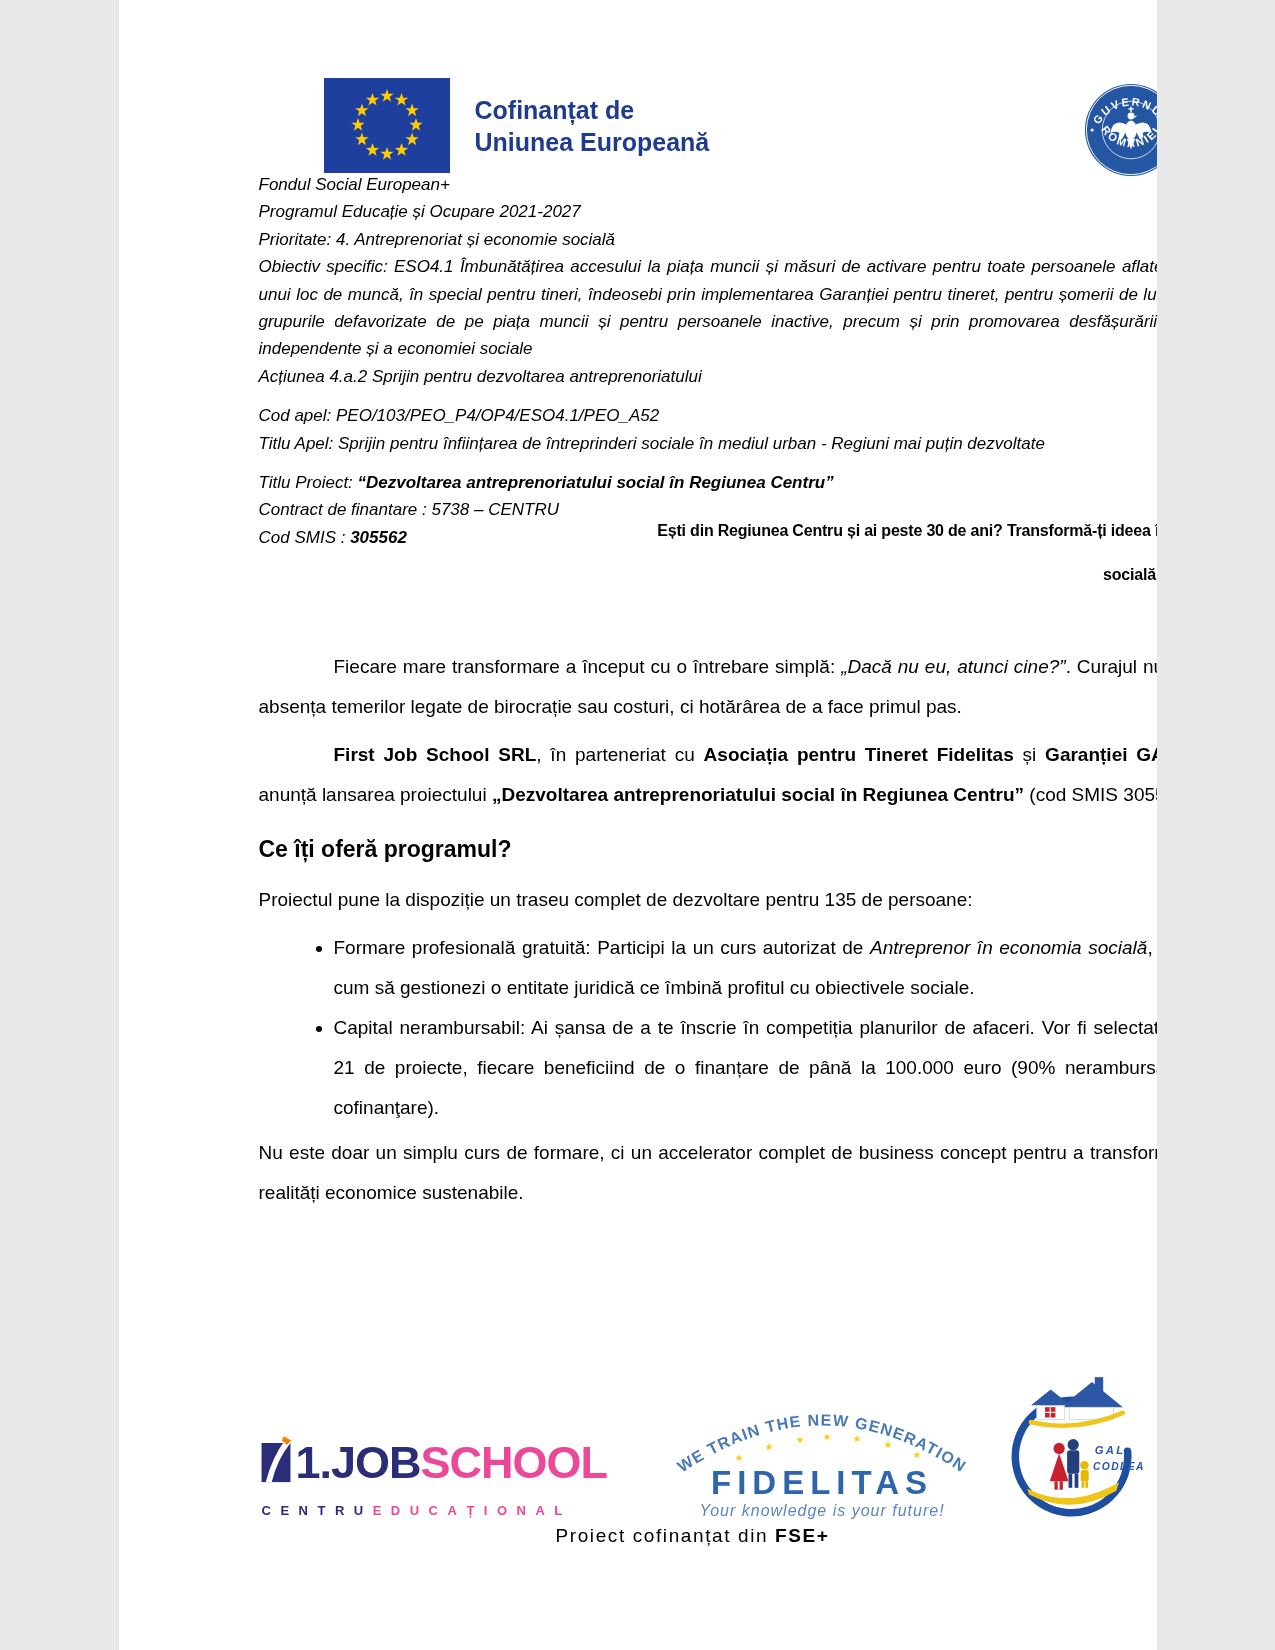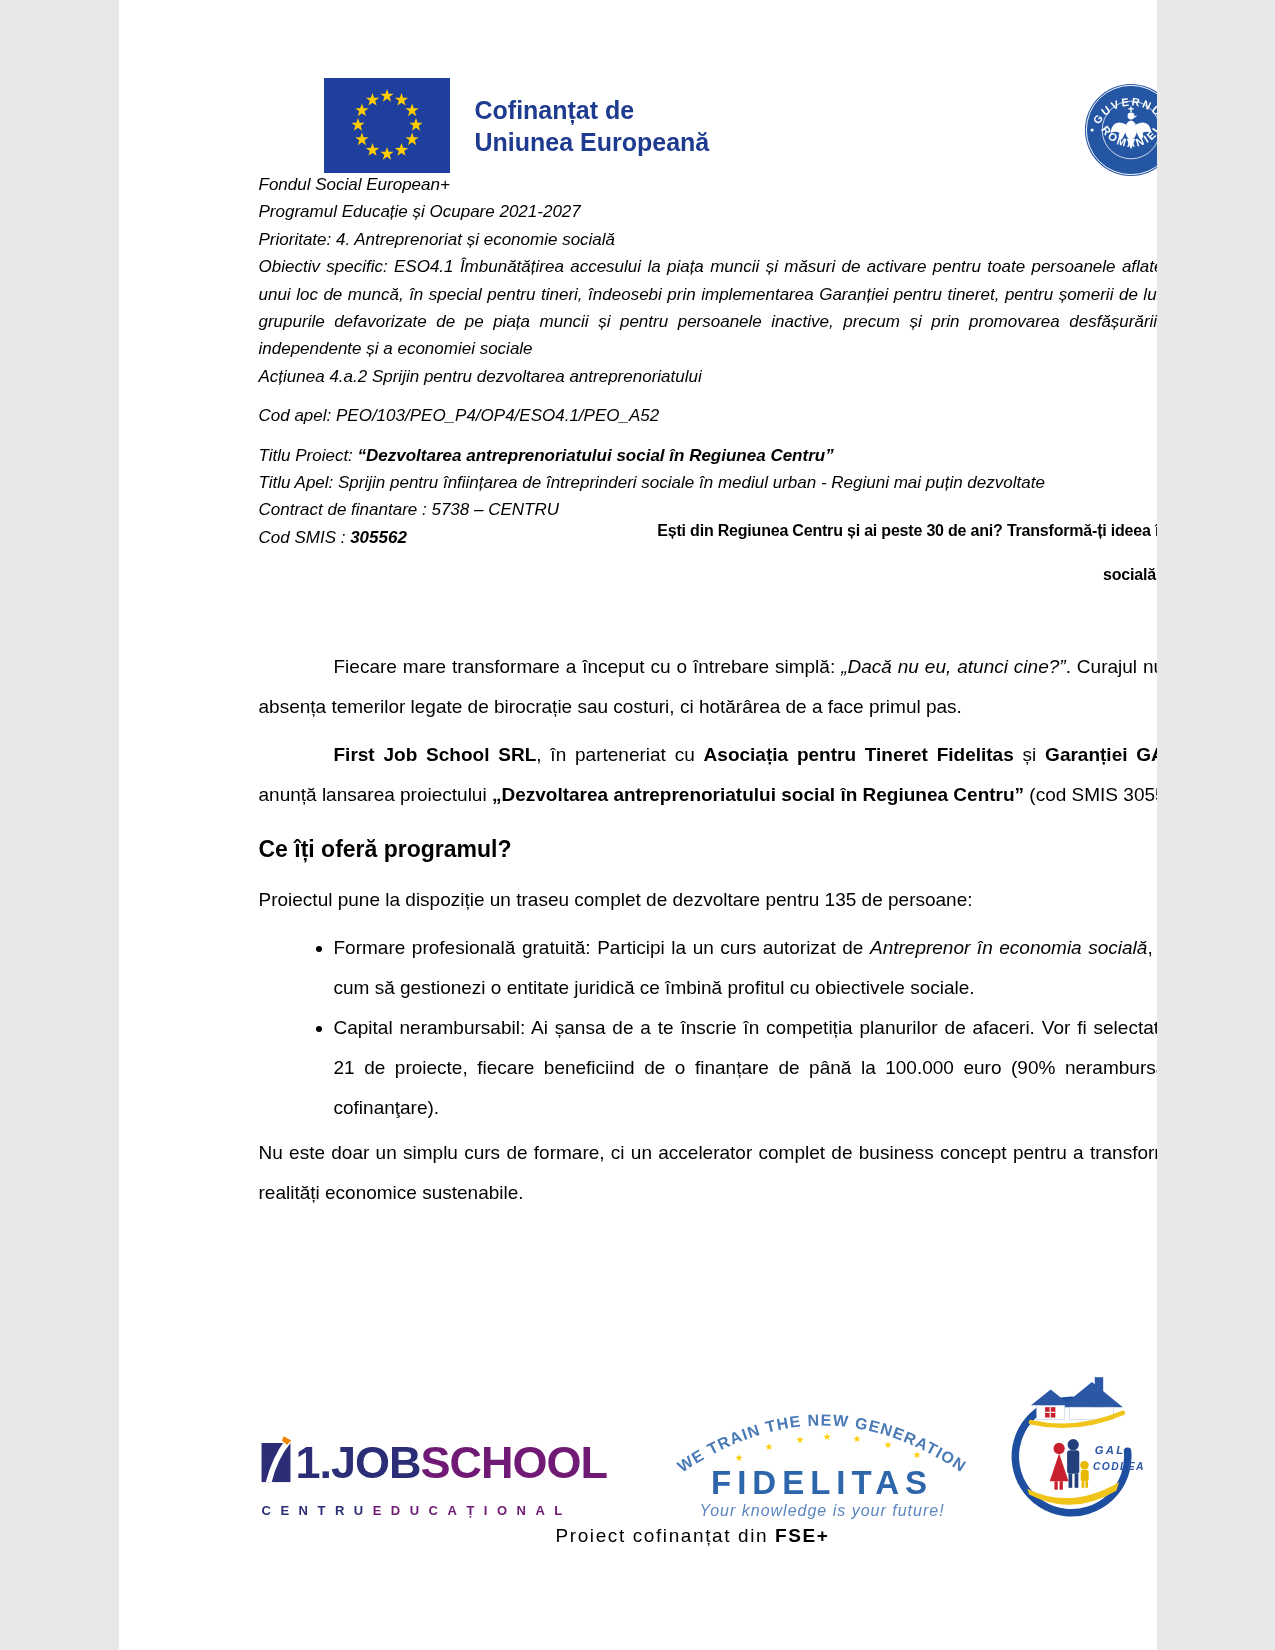--- a/index.html
+++ b/index.html
@@ -33,21 +33,21 @@
   .body-text li{text-align:justify;}
   .b{font-weight:bold;}
   .i{font-style:italic;}
 
   
   .jobschool{position:absolute;left:140px;top:1432px;}
   .js-main{display:flex;align-items:flex-end;}
   .js-flag{width:34px;height:56px;margin-right:3px;}
   .js-text{font-size:45px;font-weight:800;letter-spacing:-1px;line-height:50px;white-space:nowrap;}
   .js-blue{color:#2b2d77;}
-  .js-orange{color:#701a75;}
+  .js-orange{color:#ec4899;}
   .js-sub{margin-top:15px;padding-left:3px;font-size:13px;font-weight:bold;letter-spacing:9.5px;
           white-space:nowrap;}
   .fidelitas{position:absolute;left:548px;top:1370px;}
   .gal{position:absolute;left:882px;top:1350px;}
   .note{position:absolute;left:437px;top:1525px;font-size:19px;letter-spacing:1.6px;color:#000000;}
 </style>
 </head>
 <body>
 
 <div class="page">
@@ -101,22 +101,22 @@
     </g>
   </svg>
 
   <div class="program-info">
     <div class="pi-line"><span>Fondul Social European+</span></div>
     <div class="pi-line"><span>Programul Educație și Ocupare 2021-2027</span></div>
     <div class="pi-line"><span>Prioritate: 4. Antreprenoriat și economie socială</span></div>
     <div class="pi-line justify"><span>Obiectiv specific: ESO4.1 Îmbunătățirea accesului la piața muncii și măsuri de activare pentru toate persoanele aflate în căutarea unui loc de muncă, în special pentru tineri, îndeosebi prin implementarea Garanției pentru tineret, pentru șomerii de lungă durată și grupurile defavorizate de pe piața muncii și pentru persoanele inactive, precum și prin promovarea desfășurării de activități independente și a economiei sociale</span></div>
     <div class="pi-line"><span>Acțiunea 4.a.2 Sprijin pentru dezvoltarea antreprenoriatului</span></div>
     <div class="pi-line mt"><span>Cod apel: PEO/103/PEO_P4/OP4/ESO4.1/PEO_A52</span></div>
+    <div class="pi-line"><span>Titlu Apel: Sprijin pentru înființarea de întreprinderi sociale în mediul urban - Regiuni mai puțin dezvoltate</span></div>
     <div class="pi-line mt"><span>Titlu Proiect: </span><span class="b">“Dezvoltarea antreprenoriatului social în Regiunea Centru”</span></div>
-    <div class="pi-line"><span>Titlu Apel: Sprijin pentru înființarea de întreprinderi sociale în mediul urban - Regiuni mai puțin dezvoltate</span></div>
     <div class="pi-line"><span>Contract de finantare : 5738 – CENTRU</span></div>
     <div class="pi-line"><span>Cod SMIS : </span><span class="b">305562</span></div>
   </div>
 
   <div class="main-title">
     <span>Ești din Regiunea Centru și ai peste 30 de ani? Transformă-ți ideea într-o afacere</span>
     <span>socială cu finanțare!</span>
   </div>
 
   <div class="body-text">

